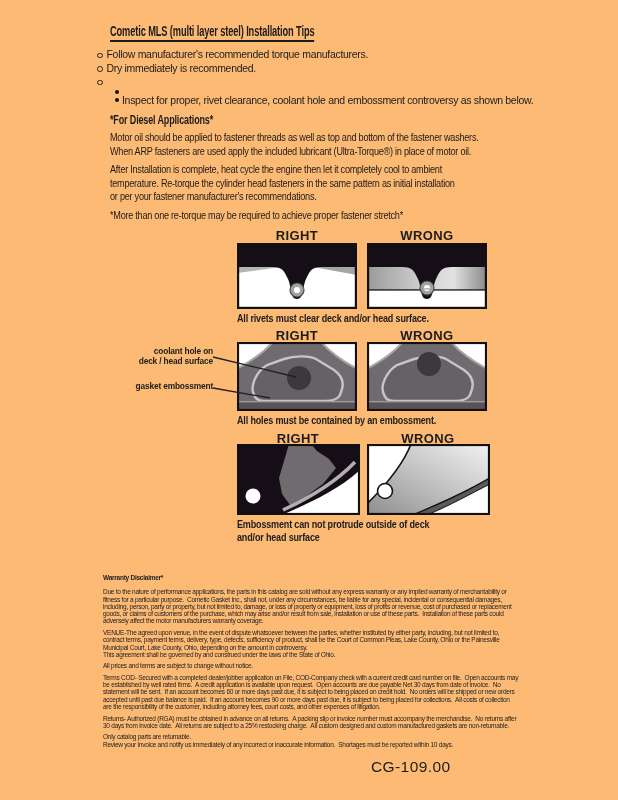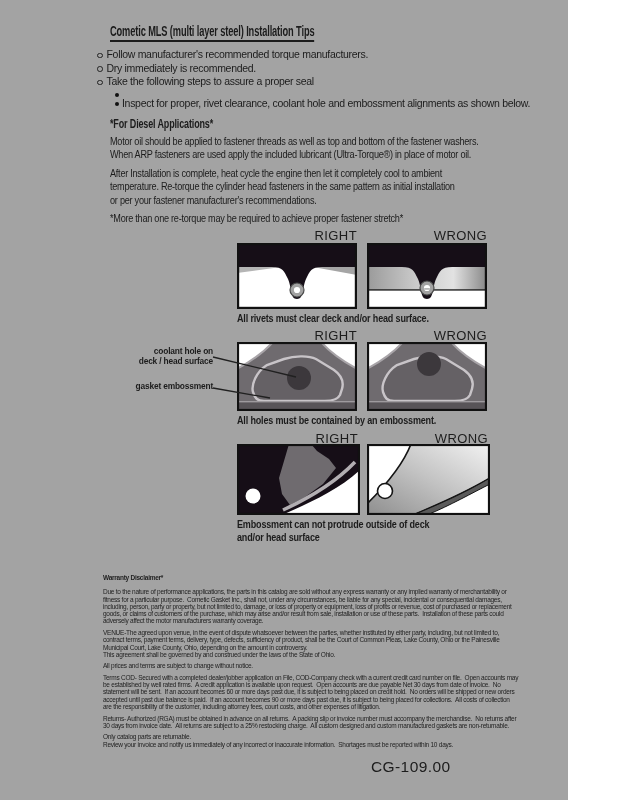--- a/index.html
+++ b/index.html
@@ -1,16 +1,16 @@
 <!DOCTYPE html>
 <html><head>
 <meta charset="utf-8">
 <style>
   html,body{margin:0;padding:0;background:#ffffff;}
-  .page{position:relative;width:568px;height:800px;background:#a3a3a3;overflow:hidden;
+  .page{position:relative;width:618px;height:800px;background:#fdba74;overflow:hidden;
         font-family:"Liberation Sans","DejaVu Sans",sans-serif;color:#1c1c1c;}
 
   
   .content{position:absolute;left:95px;top:22px;width:520px;}
   .title-wrap{margin-left:15px;}
   .doc-title{display:inline-block;font-size:14.5px;font-weight:bold;letter-spacing:-.2px;
              border-bottom:2px solid #1c1c1c;padding-bottom:1px;
              transform:scaleX(.64);transform-origin:left top;white-space:nowrap;}
   .bullets{margin-top:6px;}
   .b-row{display:flex;font-size:10.5px;letter-spacing:-.3px;line-height:13.5px;white-space:nowrap;}
@@ -19,21 +19,21 @@
   .b-sub{margin-left:18px;}
   .b-sub .dot{flex:0 0 auto;width:4px;height:4px;background:#111;border-radius:50%;
               margin:4.5px 3px 0 2px;}
   .diesel-h{margin:6px 0 0 15px;font-size:12.5px;font-weight:bold;letter-spacing:-.2px;
             transform:scaleX(.72);transform-origin:left top;white-space:nowrap;}
   .para{margin:5px 0 0 15px;font-size:10.5px;letter-spacing:-.3px;line-height:13.5px;
         white-space:pre-line;transform:scaleX(.87);transform-origin:left top;width:560px;}
   .para.first{margin-top:4px;}
 
   
-  .dg-label{position:absolute;width:120px;text-align:right;font-size:13px;font-weight:400;
+  .dg-label{position:absolute;width:120px;text-align:center;font-size:13px;font-weight:700;
             letter-spacing:.4px;}
   .dg-box{position:absolute;line-height:0;}
   .dg-caption{position:absolute;font-size:11px;font-weight:600;letter-spacing:-.2px;
               line-height:12.5px;white-space:pre-line;transform:scaleX(.82);
               transform-origin:left top;width:360px;}
   .callout{position:absolute;font-size:9.5px;font-weight:600;letter-spacing:-.2px;
            line-height:9.8px;text-align:right;white-space:pre-line;
            transform:scaleX(.88);transform-origin:100% 0;}
   .leader-svg{position:absolute;left:115px;top:345px;z-index:5;}
 
@@ -58,28 +58,27 @@
       <div class="b-row">
         <span class="ring"></span>
         <span>Follow manufacturer's recommended torque manufacturers.</span>
       </div>
       <div class="b-row">
         <span class="ring"></span>
         <span>Dry immediately is recommended.</span>
       </div>
       <div class="b-row">
         <span class="ring"></span>
-        <span>Take the following steps to assure a proper seal</span>
       </div>
       <div class="b-row b-sub">
         <span class="dot"></span>
       </div>
       <div class="b-row b-sub">
         <span class="dot"></span>
-        <span>Inspect for proper, rivet clearance, coolant hole and embossment alignments as shown below.</span>
+        <span>Inspect for proper, rivet clearance, coolant hole and embossment controversy as shown below.</span>
       </div>
     </div>
     <div class="diesel-h">*For Diesel Applications*</div>
     <div class="para first">Motor oil should be applied to fastener threads as well as top and bottom of the fastener washers.
 When ARP fasteners are used apply the included lubricant (Ultra-Torque®) in place of motor oil.</div>
     <div class="para">After Installation is complete, heat cycle the engine then let it completely cool to ambient
 temperature. Re-torque the cylinder head fasteners in the same pattern as initial installation
 or per your fastener manufacturer's recommendations.</div>
     <div class="para">*More than one re-torque may be required to achieve proper fastener stretch*</div>
   </div>

